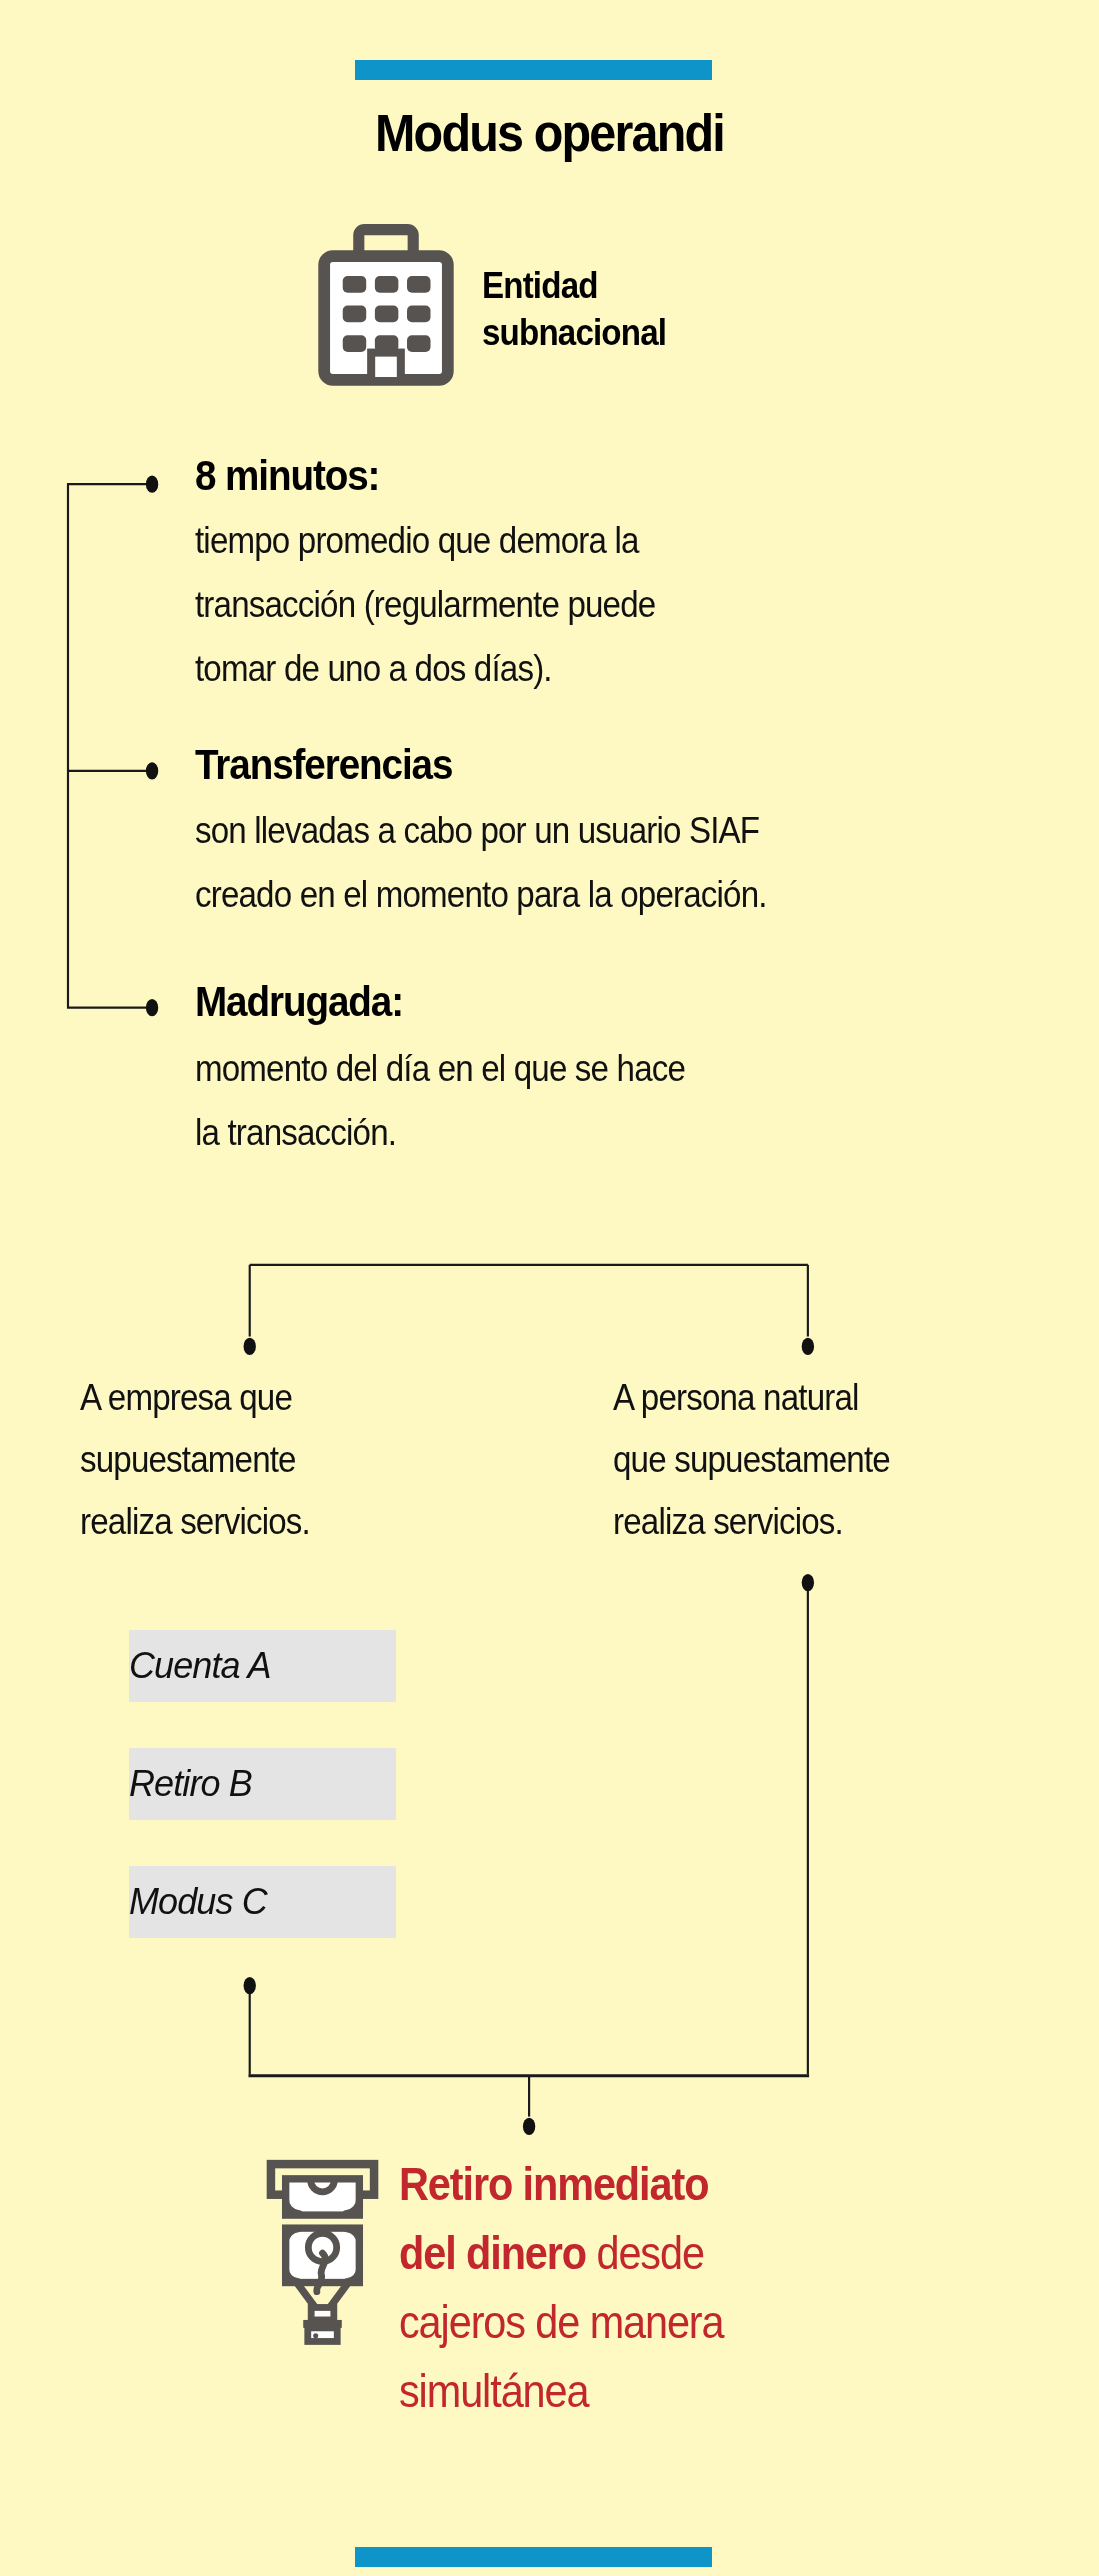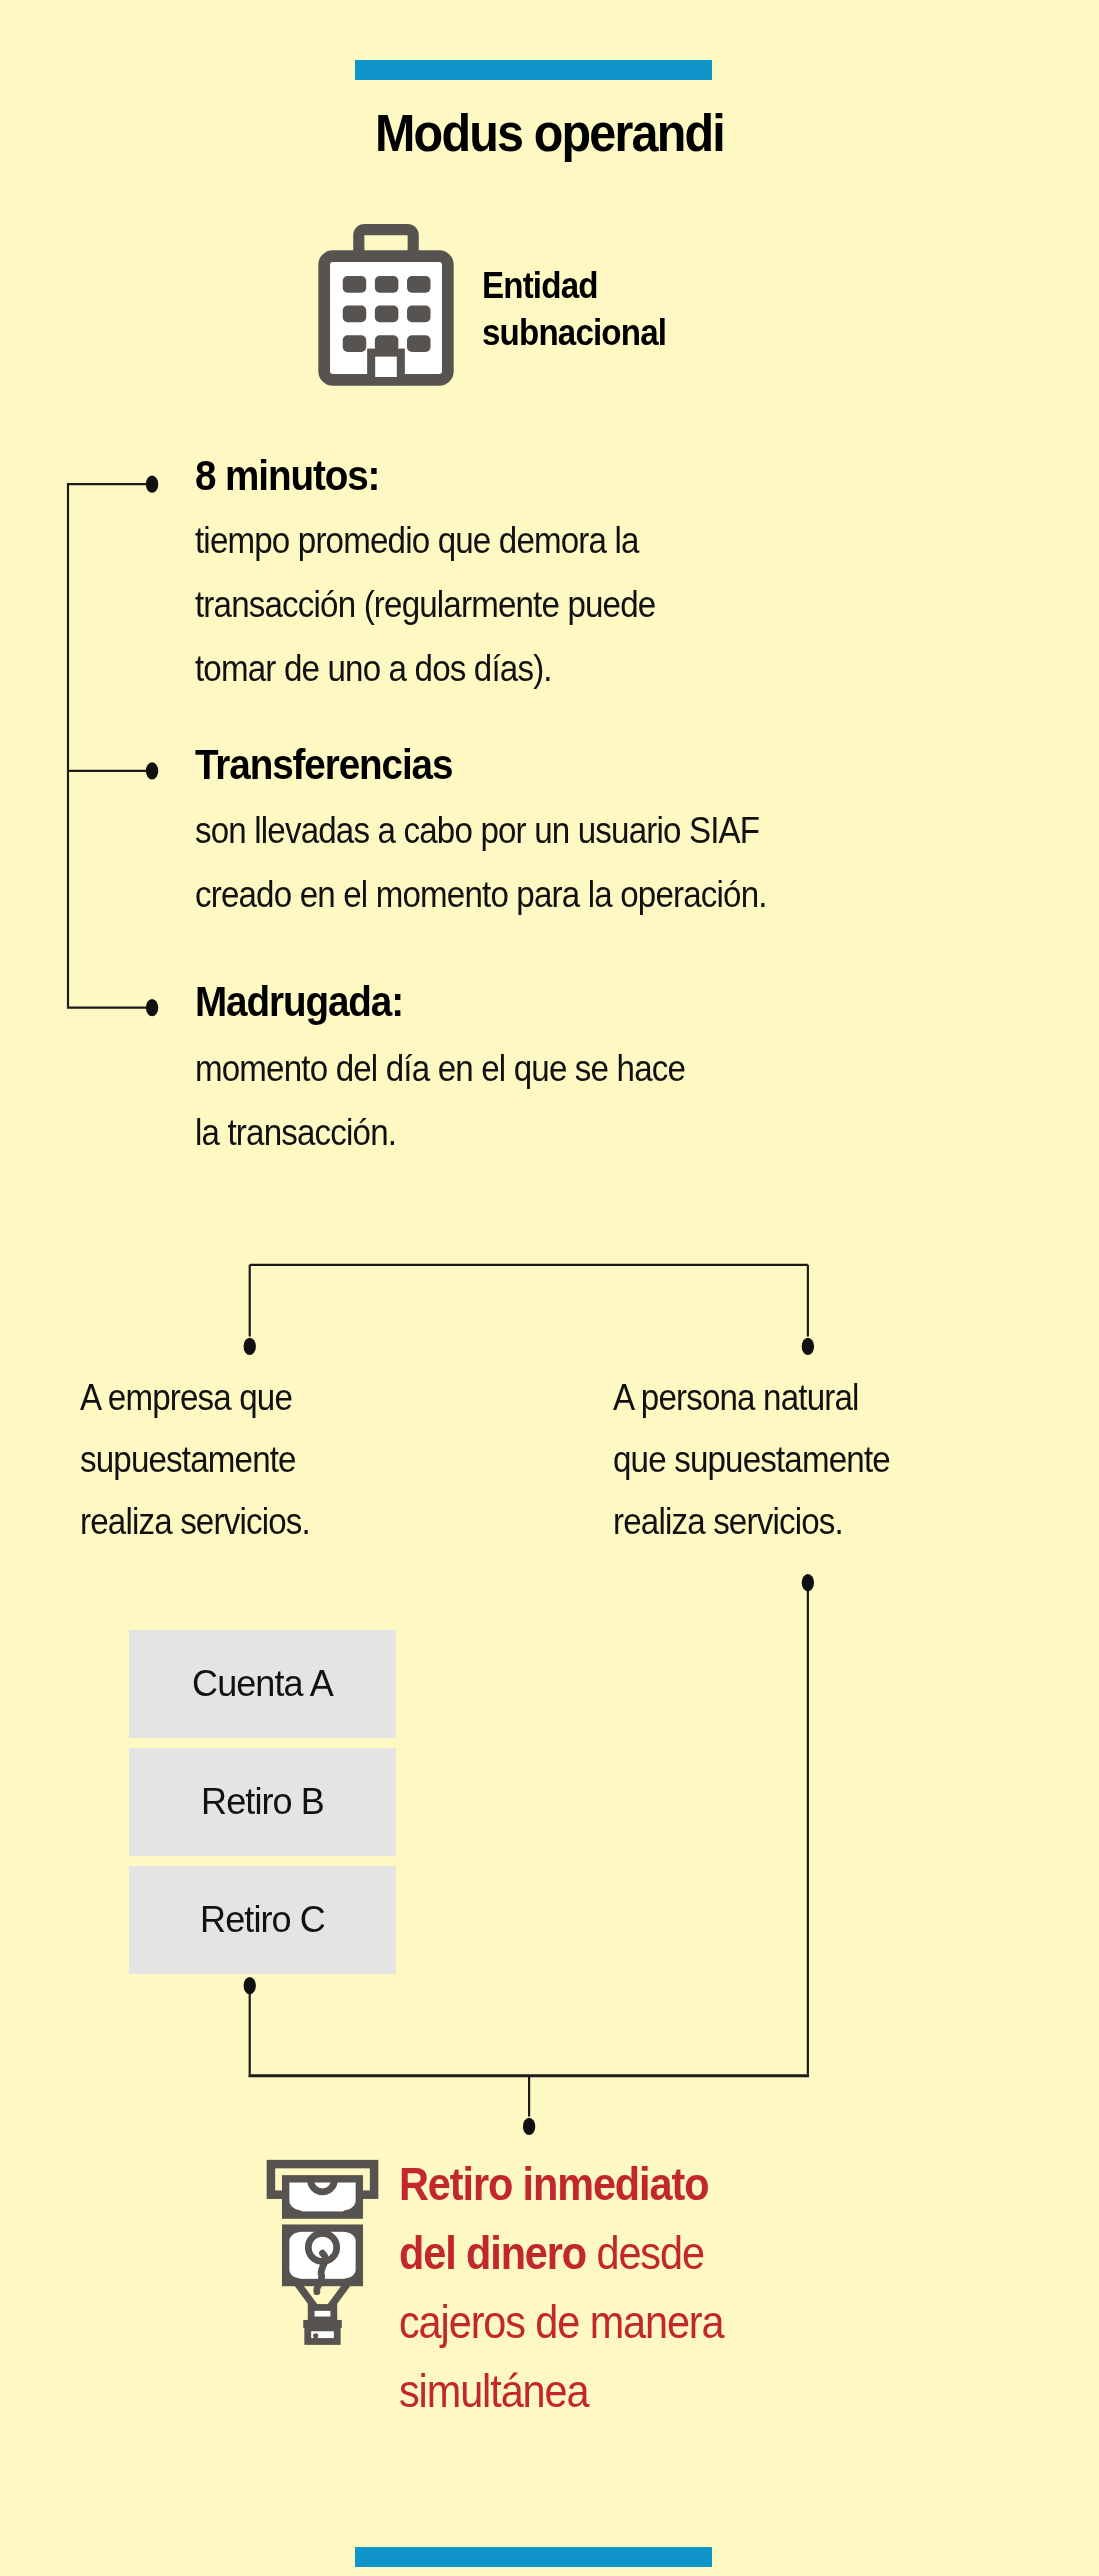--- a/index.html
+++ b/index.html
@@ -25,23 +25,23 @@
   }
   .bullet-body{
     position:absolute;left:195px;font-size:36px;font-weight:400;
     line-height:64px;letter-spacing:-0.9px;color:#111;
   }
   .branch-label{
     position:absolute;top:1367px;font-size:36px;line-height:62px;
     letter-spacing:-0.9px;color:#111;
   }
   .account-box{
-    position:absolute;left:129px;width:267px;height:108px;background:#e4e4e4;
-    display:flex;align-items:center;justify-content:center;
-    font-size:36px;letter-spacing:-0.9px;color:#111;
+    position:absolute;left:129px;width:267px;height:72px;background:#e4e4e4;
+    display:flex;align-items:center;
+    font-size:36px;letter-spacing:-0.9px;color:#111;font-style:italic;
   }
   .outcome{
     position:absolute;left:399px;top:2150px;font-size:46px;line-height:69px;
     letter-spacing:-1.2px;color:#c1272d;transform:scaleX(.9);transform-origin:left top;
   }
   .outcome b{font-weight:700;}
   .connectors{position:absolute;left:0;top:0;pointer-events:none;}
   .iconwrap{position:absolute;}
   svg{display:block;}
 </style>
@@ -120,21 +120,21 @@
 que supuestamente
 realiza servicios.</div>
 
   <div class="account-box" style="top:1630px;">
     <span>Cuenta A</span>
   </div>
   <div class="account-box" style="top:1748px;">
     <span>Retiro B</span>
   </div>
   <div class="account-box" style="top:1866px;">
-    <span>Retiro C</span>
+    <span>Modus C</span>
   </div>
 
   <div class="iconwrap" style="left:262px;top:2159px;width:121px;height:187px;">
     <svg width="121" height="187" viewBox="0 0 200 330" fill="none" stroke="#575350" stroke-linecap="round">
       <rect x="9" y="9" width="182" height="54" stroke-width="15"></rect>
       <rect x="35" y="35" width="130" height="64" stroke-width="13" fill="#ffffff"></rect>
       <path d="M79 37 a21 21 0 0 0 42 0" stroke-width="12"></path>
       <path d="M35 70 a26 26 0 0 0 24 26" stroke-width="11"></path>
       <path d="M165 70 a26 26 0 0 1 -24 26" stroke-width="11"></path>
       <rect x="35" y="122" width="130" height="96" stroke-width="13" fill="#ffffff"></rect>

